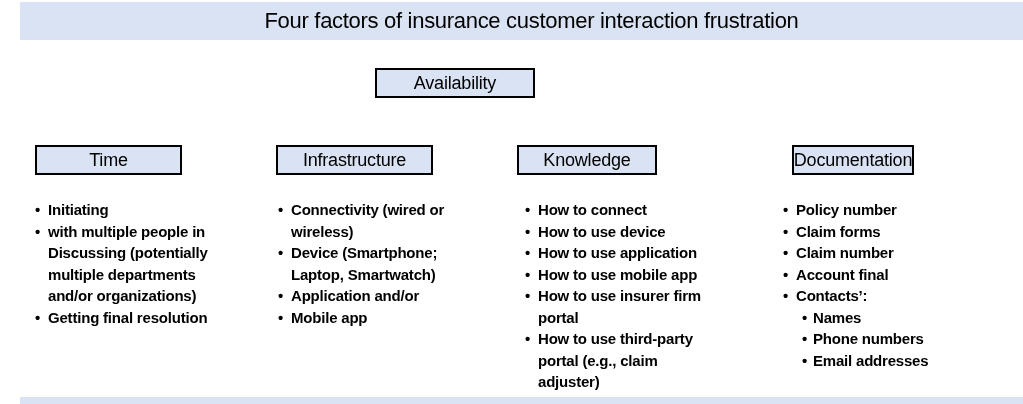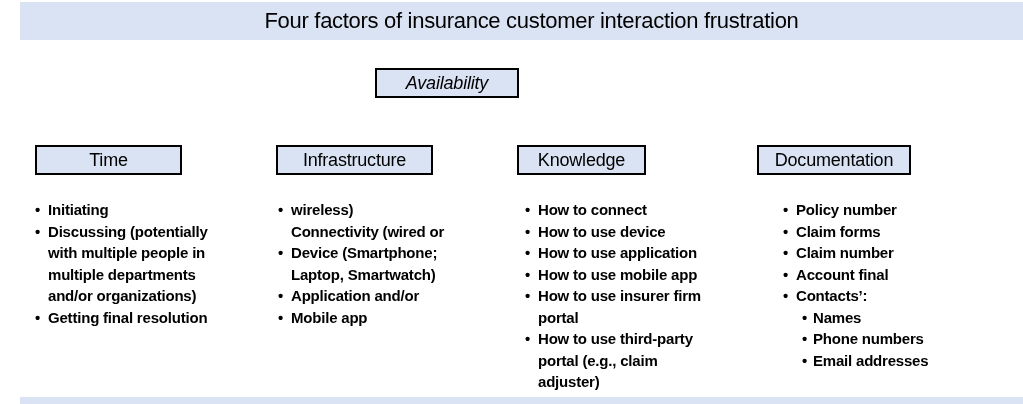--- a/index.html
+++ b/index.html
@@ -26,25 +26,25 @@
     font-size:22px;letter-spacing:-0.3px;color:var(--text);white-space:nowrap;
   }
   .box{
     position:absolute;height:30px;
     background:var(--fill);
     border:2px solid var(--border);
     box-sizing:border-box;
     display:flex;align-items:center;justify-content:center;
     font-size:18px;letter-spacing:-0.2px;white-space:nowrap;
   }
-  .availability{left:355px;top:68px;width:144px;font-style:italic;}
+  .availability{left:355px;top:68px;width:160px;}
   .h0{left:15px;top:145px;width:147px;}
   .h1{left:256px;top:145px;width:157px;}
-  .h2{left:497px;top:145px;width:129px;}
-  .h3{left:737px;top:145px;width:154px;}
+  .h2{left:497px;top:145px;width:140px;}
+  .h3{left:772px;top:145px;width:122px;}
   .list{
     position:absolute;top:199px;
     font-size:15px;font-weight:bold;line-height:21.5px;
     letter-spacing:-0.2px;
   }
   .l0{left:14px;width:215px;}
   .l1{left:257px;width:200px;}
   .l2{left:504px;width:195px;}
   .l3{left:762px;width:175px;}
   .item{position:relative;padding-left:14px;}
@@ -75,38 +75,38 @@
       <div class="box h0">
         <span>Time</span>
       </div>
       <div class="list l0">
         <div class="item">
           <span class="bullet">•</span>
           <div class="ln">Initiating</div>
         </div>
         <div class="item">
           <span class="bullet">•</span>
+          <div class="ln">with multiple people in</div>
           <div class="ln">Discussing (potentially</div>
-          <div class="ln">with multiple people in</div>
           <div class="ln">multiple departments</div>
           <div class="ln">and/or organizations)</div>
         </div>
         <div class="item">
           <span class="bullet">•</span>
           <div class="ln">Getting final resolution</div>
         </div>
       </div>
       <div class="box h1">
         <span>Infrastructure</span>
       </div>
       <div class="list l1">
         <div class="item">
           <span class="bullet">•</span>
+          <div class="ln">Connectivity (wired or</div>
           <div class="ln">wireless)</div>
-          <div class="ln">Connectivity (wired or</div>
         </div>
         <div class="item">
           <span class="bullet">•</span>
           <div class="ln">Device (Smartphone;</div>
           <div class="ln">Laptop, Smartwatch)</div>
         </div>
         <div class="item">
           <span class="bullet">•</span>
           <div class="ln">Application and/or</div>
         </div>

